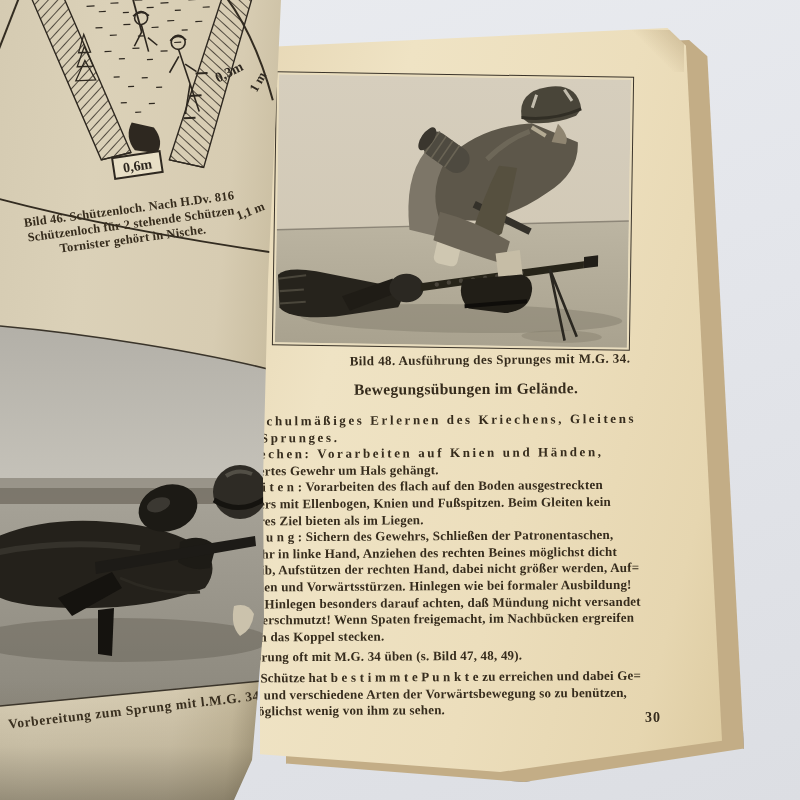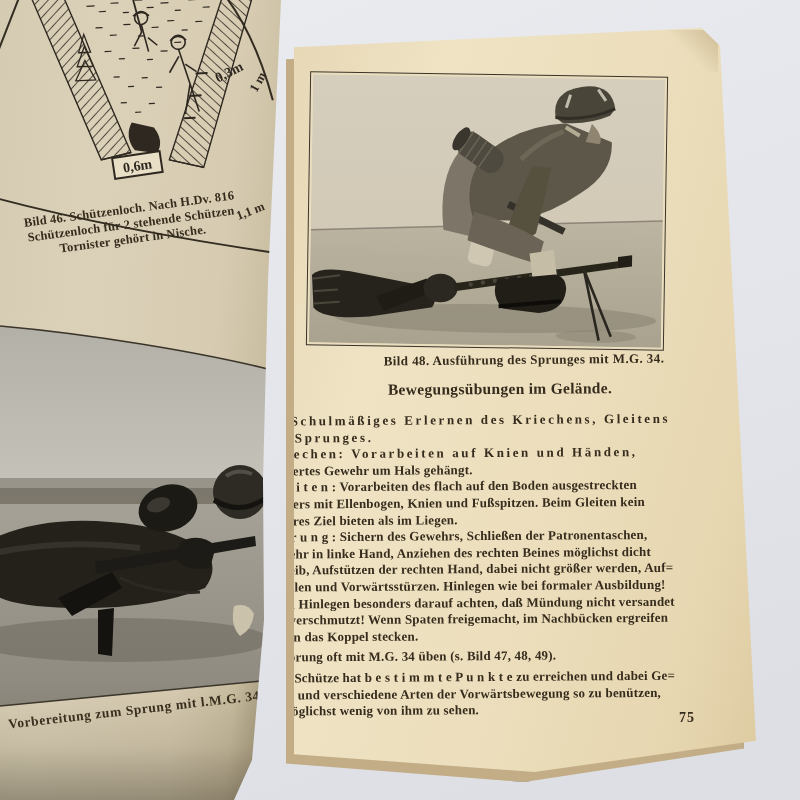--- a/index.html
+++ b/index.html
@@ -10,21 +10,21 @@
   }
   
   .fore-edge{
     position:absolute;left:286px;top:40px;width:458px;height:742px;
     background:linear-gradient(100deg,#cdb astray);
     background:#c3ad86;
     clip-path:polygon(0% 2.6%,88% 0%,92% 2.2%,100% 95.5%,52% 100%,0% 97.5%);
     box-shadow:10px 18px 30px rgba(95,97,110,.55), 2px 6px 10px rgba(95,97,110,.4);
   }
   .right-page{
-    position:absolute;left:294px;top:28px;width:462px;height:744px;
+    position:absolute;left:260px;top:28px;width:462px;height:744px;
     background:linear-gradient(105deg,#e7d8b6 0%,#efe3c4 24%,#ecdebc 58%,#e6d6b0 86%,#ddcba1 100%);
     clip-path:polygon(0% 2.6%,88.2% 0%,92.2% 2.4%,100% 95.8%,52% 100%,0% 97.6%);
   }
   .corner-fold{
     position:absolute;right:38px;top:2px;width:56px;height:42px;
     background:linear-gradient(225deg,rgba(150,125,85,.35) 0%,rgba(150,125,85,0) 55%);
   }
   .photo-frame{
     position:absolute;left:14px;top:46px;width:352px;height:268px;
     border:1.5px solid #3b342a;background:#e9ddbe;padding:2px;
@@ -177,21 +177,21 @@
         <div class="bline">tellen und Vorwärtsstürzen. Hinlegen wie bei formaler Ausbildung!</div>
         <div class="bline">im Hinlegen besonders darauf achten, daß Mündung nicht versandet</div>
         <div class="bline">r verschmutzt! Wenn Spaten freigemacht, im Nachbücken ergreifen</div>
         <div class="bline">r in das Koppel stecken.</div>
         <div class="bline para">Sprung oft mit M.G. 34 üben (s. Bild 47, 48, 49).</div>
         <div class="bline para">2. Schütze hat b e s t i m m t e  P u n k t e  zu erreichen und dabei Ge=</div>
         <div class="bline">de und verschiedene Arten der Vorwärtsbewegung so zu benützen,</div>
         <div class="bline">möglichst wenig von ihm zu sehen.</div>
       </div>
 
-    <div class="page-number">75</div>
+    <div class="page-number">30</div>
   </div>
 
   <div class="left-page">
 
     <svg class="lp-diagram" width="292" height="272" viewBox="0 0 292 272">
       <defs>
         <pattern id="hL" width="7" height="7" patternUnits="userSpaceOnUse" patternTransform="rotate(45)">
           <rect width="7" height="7" fill="none"></rect>
             <line x1="0" y1="0" x2="0" y2="7" stroke="#2e2820" stroke-width="1.6"></line>
         </pattern>

